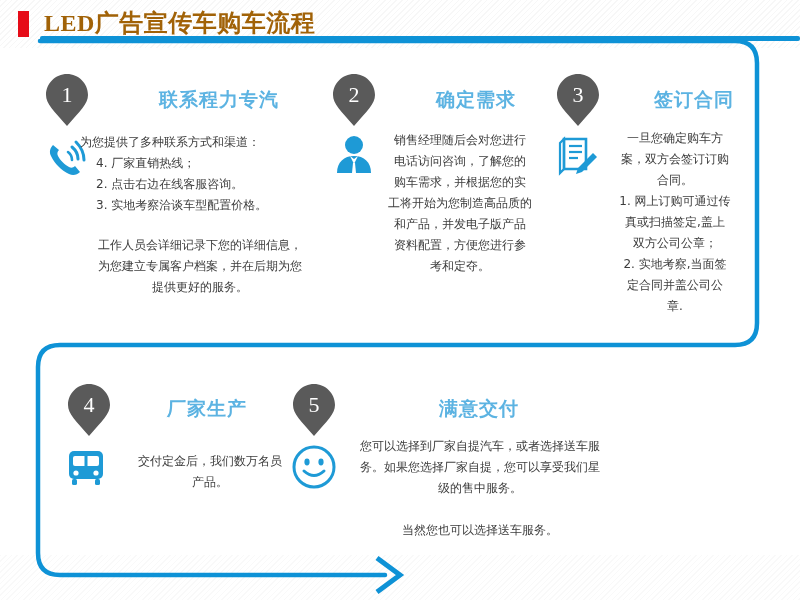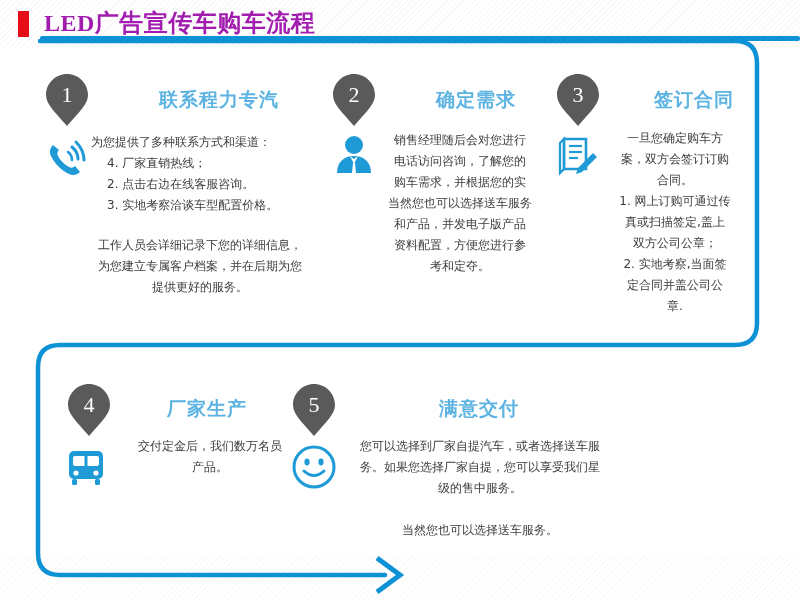--- a/index.html
+++ b/index.html
@@ -54,21 +54,21 @@
     left: 18px; top: 3px;
     width: 11px; height: 26px;
     background: #e60c18;
   }
   #title-text {
     position: absolute;
     left: 44px; top: -1px;
     font-family: "Liberation Serif", "DejaVu Serif", serif;
     font-weight: bold;
     font-size: 24px;
-    color: #a21caf;
+    color: #a16207;
     letter-spacing: 0.5px;
     white-space: nowrap;
     text-align: center;
   }
   #title-underline {
     position: absolute;
     left: 40px; top: 36px;
     width: 760px; height: 5px;
     background: #0e92d6;
     border-radius: 2px;
@@ -156,21 +156,21 @@
 
     <div class="step-title" style="left:140px; top:87px;">联系程力专汽</div>
 
     <svg class="icon-box" style="left:42px; top:135px;" viewBox="0 0 48 48">
       <path d="M11 10 C8 13 7 17 9 21 C13 29 19 35 27 39 C31 41 35 40 38 37 L33 31 C31 33 29 33 27 32 C23 30 18 25 16 21 C15 19 15 17 17 15 Z" fill="#1e9ad6"></path>
       <path d="M30 12 Q36 17 36 24" fill="none" stroke="#1e9ad6" stroke-width="3" stroke-linecap="round"></path>
       <path d="M34 7 Q42 15 42 25" fill="none" stroke="#1e9ad6" stroke-width="3" stroke-linecap="round"></path>
       <path d="M26 17 Q30 20 30 25" fill="none" stroke="#1e9ad6" stroke-width="2.6" stroke-linecap="round"></path>
     </svg>
 
-    <div class="body-text" style="left:91px; top:132px; width:230px; text-align:left;">
+    <div class="body-text" style="left:80px; top:132px; width:230px; text-align:left;">
       <span class="ln-left">为您提供了多种联系方式和渠道：</span>
       <span class="ln-left" style="padding-left:16px;">4. 厂家直销热线；</span>
       <span class="ln-left" style="padding-left:16px;">2. 点击右边在线客服咨询。</span>
       <span class="ln-left" style="padding-left:16px;">3. 实地考察洽谈车型配置价格。</span>
     </div>
 
     <div class="body-text" style="left:65px; top:235px; width:270px;">
       <span class="ln">工作人员会详细记录下您的详细信息，</span>
       <span class="ln">为您建立专属客户档案，并在后期为您</span>
       <span class="ln">提供更好的服务。</span>
@@ -189,21 +189,21 @@
       <circle cx="24" cy="13" r="9" fill="#1e9ad6"></circle>
       <path d="M24 24 C14 24 7 30 7 41 L41 41 C41 30 34 24 24 24 Z" fill="#1e9ad6"></path>
       <path d="M20 24 L24 32 L28 24 L24 27 Z" fill="#ffffff"></path>
       <path d="M23 31 L25 31 L26 41 L22 41 Z" fill="#ffffff"></path>
     </svg>
 
     <div class="body-text" style="left:380px; top:130px; width:160px;">
       <span class="ln">销售经理随后会对您进行</span>
       <span class="ln">电话访问咨询，了解您的</span>
       <span class="ln">购车需求，并根据您的实</span>
-      <span class="ln">当然您也可以选择送车服务</span>
+      <span class="ln">工将开始为您制造高品质的</span>
       <span class="ln">和产品，并发电子版产品</span>
       <span class="ln">资料配置，方便您进行参</span>
       <span class="ln">考和定夺。</span>
     </div>
   </div>
 
   <div class="step" style="left:0; top:0;">
     <svg class="pin" style="left:556px; top:73px;" viewBox="0 0 44 54">
       <path d="M22 1 C33.6 1 43 10.4 43 22 C43 31 35 38 22 53 C9 38 1 31 1 22 C1 10.4 10.4 1 22 1 Z" fill="#5a5a5a"></path>
     </svg>
@@ -244,21 +244,21 @@
     <svg class="icon-box" style="left:62px; top:443px;" viewBox="0 0 48 48">
       <rect x="7" y="8" width="34" height="28" rx="5" fill="#1e9ad6"></rect>
       <rect x="11" y="13" width="26" height="10" rx="2" fill="#ffffff"></rect>
       <rect x="22.5" y="13" width="3" height="10" fill="#1e9ad6"></rect>
       <circle cx="14" cy="30" r="2.6" fill="#ffffff"></circle>
       <circle cx="34" cy="30" r="2.6" fill="#ffffff"></circle>
       <rect x="10" y="36" width="5" height="6" rx="1.6" fill="#1e9ad6"></rect>
       <rect x="33" y="36" width="5" height="6" rx="1.6" fill="#1e9ad6"></rect>
     </svg>
 
-    <div class="body-text" style="left:120px; top:436px; width:180px;text-align:center;">
+    <div class="body-text" style="left:120px; top:451px; width:180px;text-align:center;">
       <span class="ln">交付定金后，我们数万名员</span>
       <span class="ln">产品。</span>
     </div>
   </div>
 
   <div class="step" style="left:0; top:0;">
     <svg class="pin" style="left:292px; top:383px;" viewBox="0 0 44 54">
       <path d="M22 1 C33.6 1 43 10.4 43 22 C43 31 35 38 22 53 C9 38 1 31 1 22 C1 10.4 10.4 1 22 1 Z" fill="#5a5a5a"></path>
     </svg>
     <div class="pin-num" style="left:292px; top:387px;">5</div>

